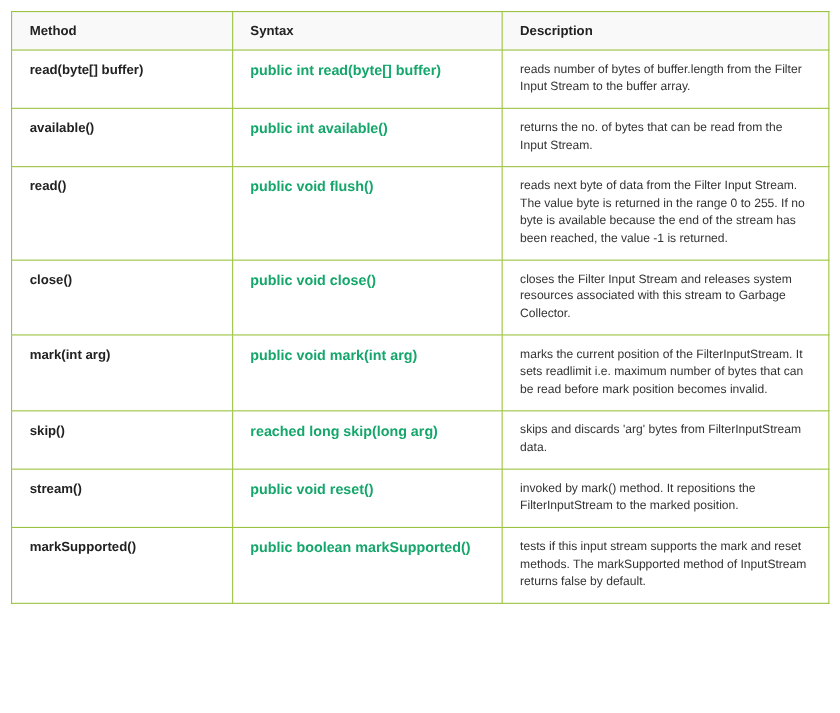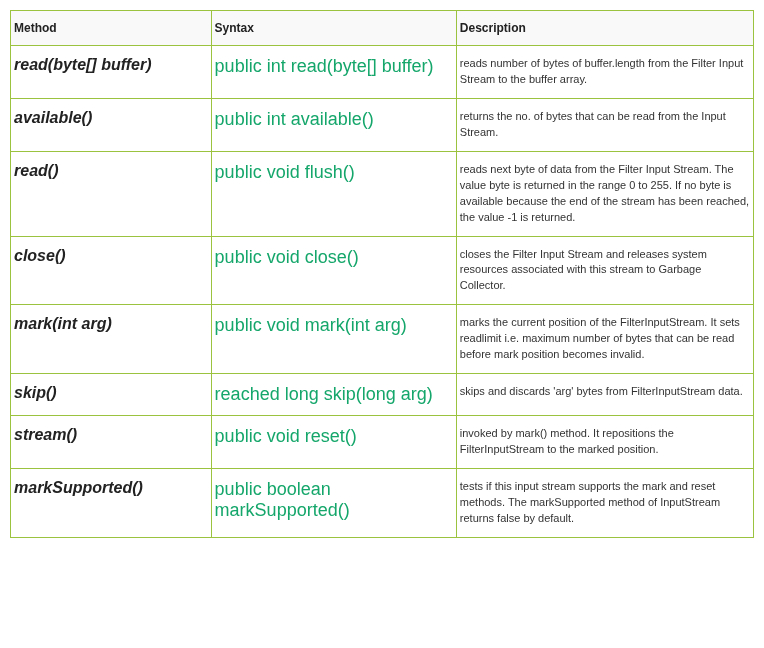--- a/index.html
+++ b/index.html
@@ -11,41 +11,40 @@
       box-sizing: border-box;
       width: 764px;
     }
     table {
       border-collapse: collapse;
       width: 100%;
       table-layout: fixed;
     }
     th, td {
       border: 1px solid #9bc33f;
-      padding: 10px 3px;
+      padding: 10px 16px;
       vertical-align: top;
       text-align: left;
       word-wrap: break-word;
     }
     th {
       background: #f9f9f9;
       font-weight: bold;
       color: #222;
       font-size: 12px;
     }
     td.method {
       font-weight: bold;
       color: #222;
-      font-size: 16px;
-      font-style: italic;
+      font-size: 12px;
     }
     td.syntax {
-      font-weight: normal;
+      font-weight: bold;
       color: #14a66a;
-      font-size: 18px;
+      font-size: 13px;
     }
     td.description {
       color: #333;
       font-size: 11px;
       line-height: 1.45;
       margin-left: 20px;
     }
     col.c1 { width: 27%; }
     col.c2 { width: 33%; }
     col.c3 { width: 40%; }

